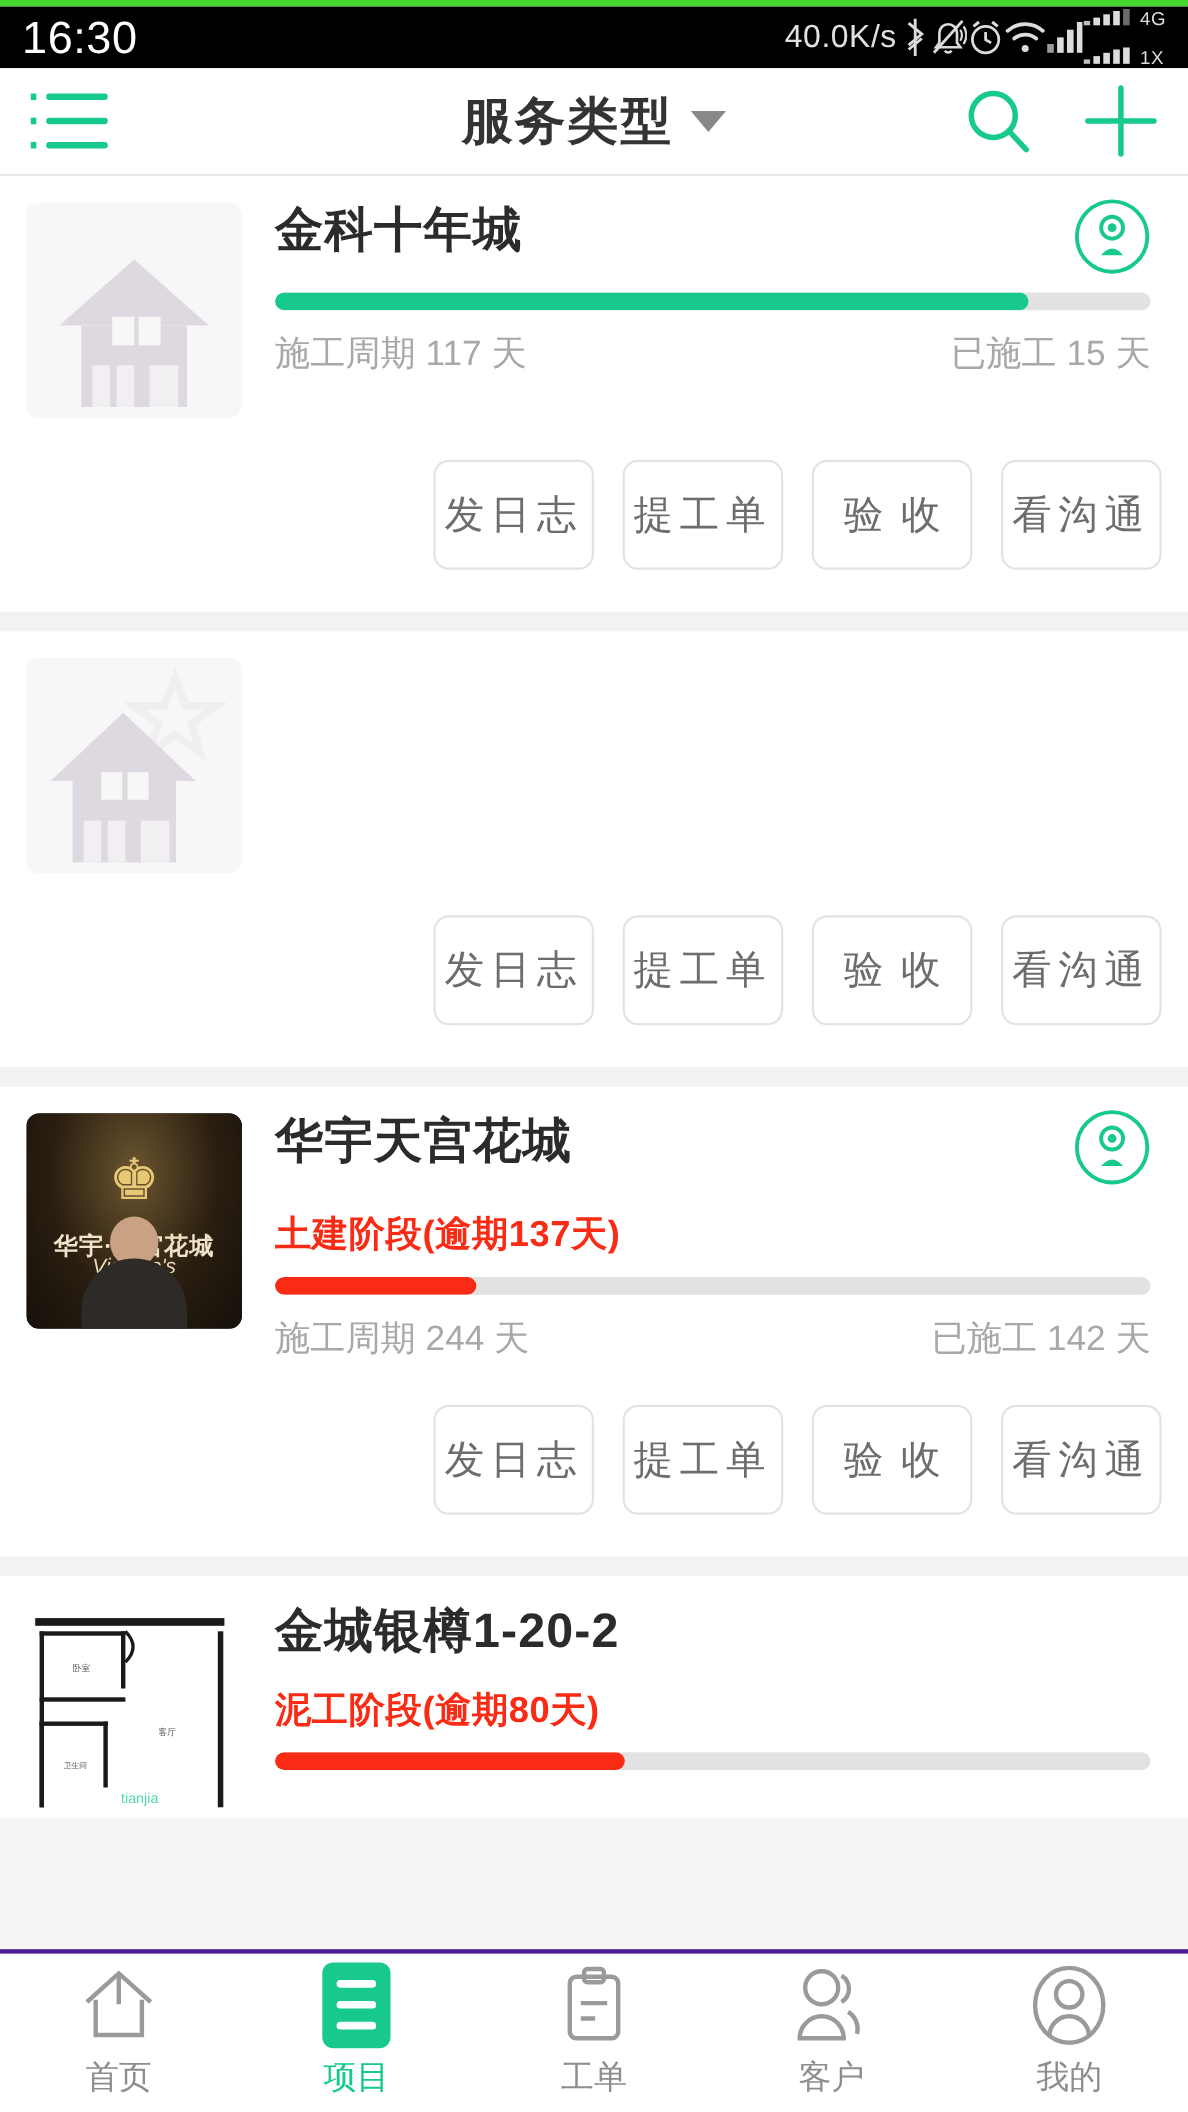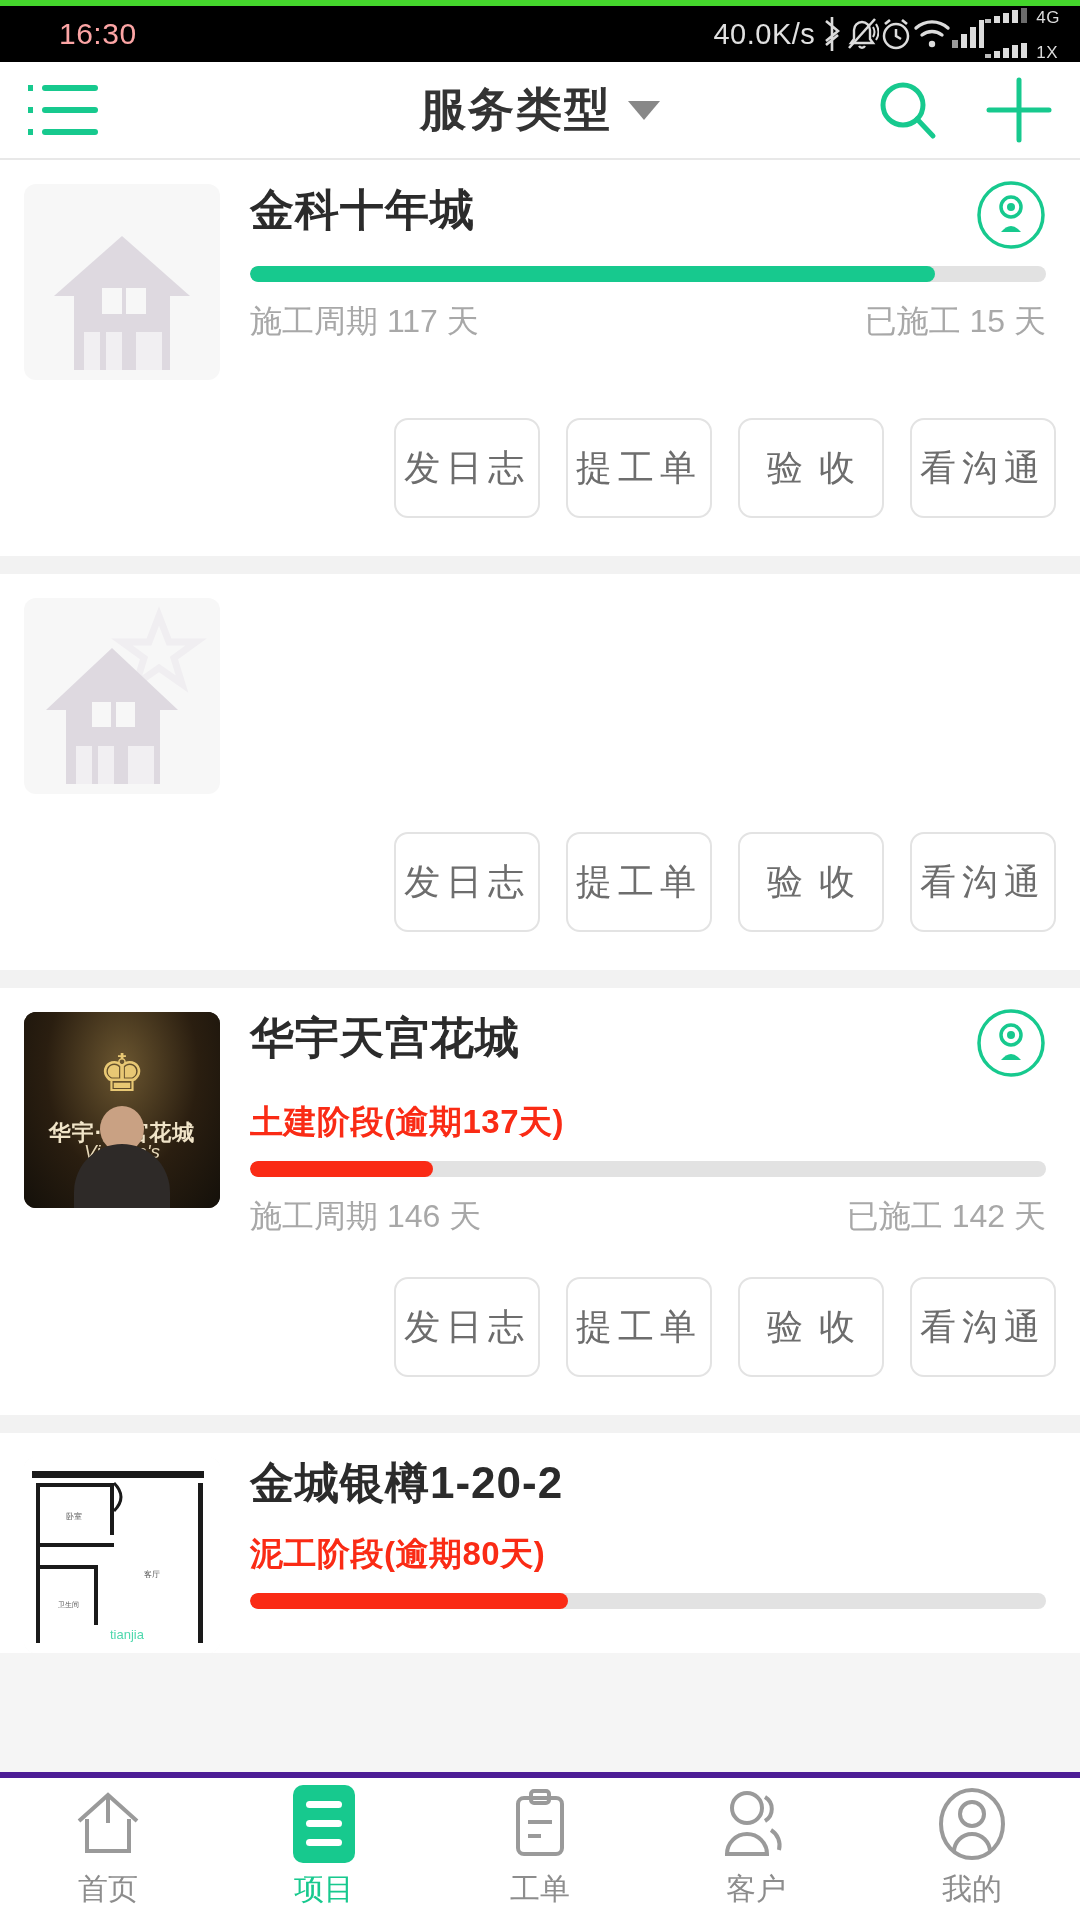--- a/index.html
+++ b/index.html
@@ -11,21 +11,21 @@
   }
   #app { position: relative; width: 1080px; height: 1920px; overflow: hidden; background:#f5f5f5; }
 
   
   .accent-line { height: 6px; background: #44d62c; width: 100%; }
   .status-bar {
     height: 56px; background:#000; color:#e6e6e6;
     display:flex; align-items:center; padding: 0 20px;
     font-size: 30px; letter-spacing: .5px;
   }
-  .status-clock { font-size: 30px; color:#fca5a5;margin-left:39px; }
+  .status-clock { font-size: 41px; color:#ffffff; }
   .status-right { margin-left:auto; display:flex; align-items:center; }
   .status-right .netspeed { font-size:29px; color:#e0e0e0; margin-right:4px;}
   .sicon { display:inline-block; fill:#dcdcdc; }
   .dual-sig { display:flex; flex-direction:column; align-items:flex-start; line-height:1; }
   .dual-row { display:flex; align-items:flex-end; gap:5px; }
   .dual-row span { font-size:17px; color:#dcdcdc; }
 
   
   .app-header {
     height: 96px; background:#fff; display:flex; align-items:center;
@@ -81,21 +81,21 @@
   .thumb-photo .crown { position:absolute; left:50%; top:16%; transform:translateX(-50%); color:#e8c874; font-size:52px; }
   .thumb-photo .brand { position:absolute; left:0; right:0; top:54%; text-align:center; color:#f0e4c8; font-size:22px; font-weight:bold; letter-spacing:1px;}
   .thumb-photo .script { position:absolute; left:0; right:0; top:66%; text-align:center; color:#e7d9ba; font-size:19px; font-style:italic; }
   .thumb-photo .person { position:absolute; left:50%; bottom:0; transform:translateX(-50%); width:96px; height:64px; border-radius:48px 48px 0 0; background:#2e2a28; }
   .thumb-photo .head { position:absolute; left:50%; bottom:56px; transform:translateX(-50%); width:44px; height:46px; border-radius:50%; background:#c9a183; }
   .thumb-plan { position:absolute; inset:0; background:#fff; }
 
   
   .tabbar {
     position:absolute; left:0; right:0; bottom:0; height:148px; background:#fff;
-    border-top:6px solid #4c1d95; display:flex; align-items:center;
+    border-top:4px solid #4c1d95; display:flex; align-items:center;
   }
   .tab { flex:1; display:flex; flex-direction:column; align-items:center; justify-content:center; gap:10px; }
   .tab-label { font-size:30px; color:#8d8d8d; }
   .tab.active .tab-label { color:#17c98e; }
   .tab-icon { height:70px; display:flex; align-items:center; justify-content:center; }
   .tab-icon-box { width:62px; height:78px; background:#17c98e; border-radius:10px; display:flex; flex-direction:column; align-items:center; justify-content:center; gap:12px; }
   .tab-icon-box i { display:block; width:36px; height:7px; background:#fff; border-radius:4px; }
 </style>
 </head>
 <body>
@@ -283,21 +283,21 @@
               <circle cx="35" cy="27" r="10" stroke="#17c98e" stroke-width="3.5" fill="none"></circle>
               <circle cx="35" cy="27" r="4" fill="#17c98e"></circle>
               <path d="M25 52 q10 -12 20 0 z" fill="#17c98e"></path>
             </svg>
           </div>
           <div class="card-status" style="color:#fa2b15">土建阶段(逾期137天)</div>
           <div class="progress-track">
             <div class="progress-fill" style="width:23%;background:#fa2b15"></div>
           </div>
           <div class="card-stats">
-            <span>施工周期 146 天</span>
+            <span>施工周期 244 天</span>
             <span>已施工 142 天</span>
           </div>
         </div>
       </div>
       <div class="btn-row">
         <div class="act-btn">发日志</div>
         <div class="act-btn">提工单</div>
         <div class="act-btn spaced">验收</div>
         <div class="act-btn">看沟通</div>
       </div>

